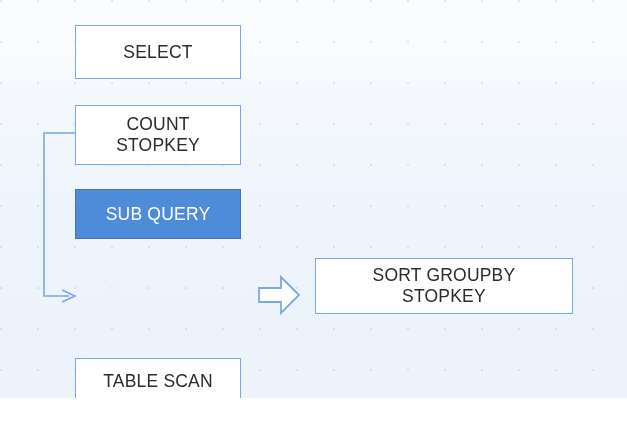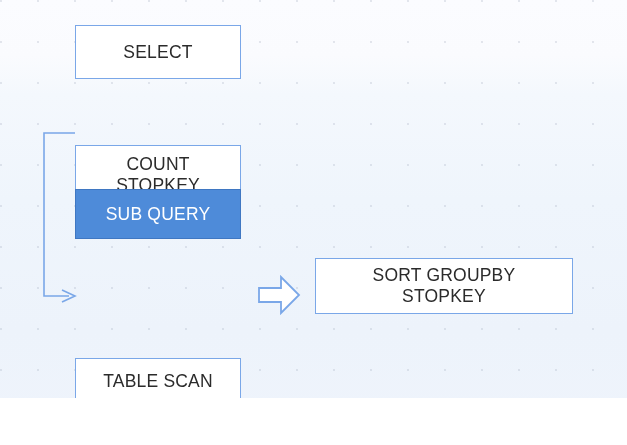--- a/index.html
+++ b/index.html
@@ -48,21 +48,21 @@
     user-select: none;
   }
 
   .node.highlight {
     background: #4e8bd9;
     border-color: #3f77c2;
     color: #ffffff;
   }
 
   #node-select       { left: 75px;  top: 25px;  width: 166px; height: 54px; }
-  #node-count        { left: 75px;  top: 105px; width: 166px; height: 60px; margin-top: 40px; }
+  #node-count        { left: 75px;  top: 105px; width: 166px; height: 60px; }
   #node-subquery     { left: 75px;  top: 189px; width: 166px; height: 50px; }
   #node-sorthash     { left: 75px;  top: 266px; width: 166px; height: 56px; }
   #node-tablescan    { left: 75px;  top: 358px; width: 166px; height: 46px; }
   #node-sortgroupby  { left: 315px; top: 258px; width: 258px; height: 56px; }
 
   
   #connector {
     position: absolute;
     left: 0;
     top: 0;

